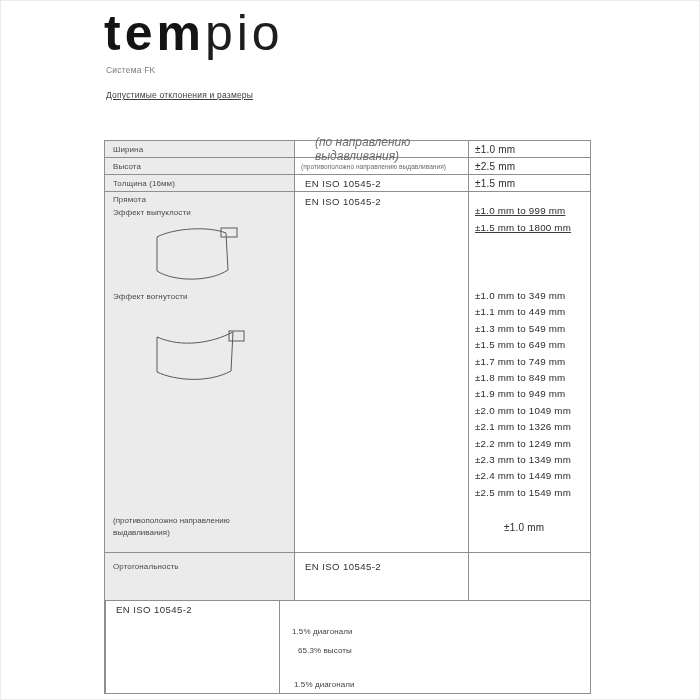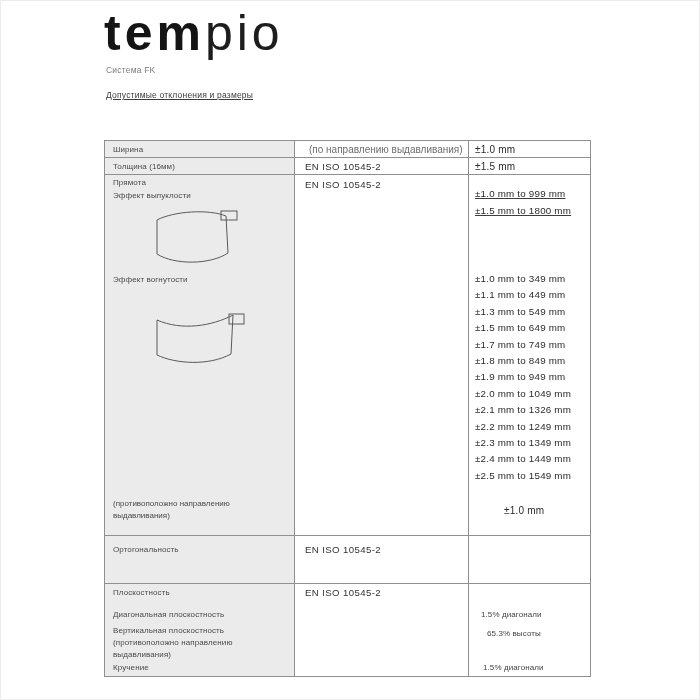--- a/index.html
+++ b/index.html
@@ -22,21 +22,21 @@
   .c1 { width:189px; background:#ebebeb; box-sizing:border-box; position:relative; }
   .c2 { width:174px; border-left:1px solid #8f8f8f; box-sizing:border-box; position:relative; }
   .c3 { flex:1; border-left:1px solid #8f8f8f; box-sizing:border-box; position:relative; }
   .vc { display:flex; align-items:center; }
   .r-sm { height:16px; }
   .r-big { height:360px; }
   .r-orth { height:47px; }
   .r-flat { height:92px; }
 
   .lbl { font-size:8px; color:#4a4a4a; padding-left:8px; letter-spacing:.1px; }
-  .note1 { font-size:10px; color:#6d6d6d; padding-left:14px; }
+  .note1 { font-size:12px; color:#6d6d6d; padding-left:20px;font-style:italic; }
   .note2 { font-size:6.6px; color:#6d6d6d; padding-left:6px; }
   .std { font-size:9.6px; color:#303030; letter-spacing:.4px; padding-left:10px; }
   .val { font-size:10px; color:#2b2b2b; letter-spacing:.2px; padding-left:6px; }
 
   .abs { position:absolute; }
   .big-lbl { font-size:8px; color:#4a4a4a; letter-spacing:.1px; }
   .big-std { position:absolute; left:10px; top:4px; font-size:9.6px; color:#303030; letter-spacing:.4px; }
   .tol { font-size:9.8px; color:#2b2b2b; letter-spacing:.2px; }
   .conv-vals { position:absolute; left:6px; top:13px;text-decoration:underline; }
   .conv-vals div { height:16.5px; }
@@ -67,20 +67,31 @@
           <span class="lbl">Ширина</span>
         </div>
       <div class="c2 vc">
           <span class="note1">(по направлению выдавливания)</span>
         </div>
       <div class="c3 vc">
           <span class="val">±1.0 mm</span>
         </div>
     </div>
 
+    <div class="row r-sm">
+      <div class="c1 vc">
+          <span class="lbl">Высота</span>
+        </div>
+      <div class="c2 vc">
+          <span class="note2">(противоположно направлению выдавливания)</span>
+        </div>
+      <div class="c3 vc">
+          <span class="val">±2.5 mm</span>
+        </div>
+    </div>
 
     <div class="row r-sm">
       <div class="c1 vc">
           <span class="lbl">Толщина (16мм)</span>
         </div>
       <div class="c2 vc">
           <span class="std" style="padding-left:10px">EN ISO 10545-2</span>
         </div>
       <div class="c3 vc">
           <span class="val">±1.5 mm</span>
@@ -143,26 +154,20 @@
       <div class="c1">
         <span class="abs big-lbl" style="left:8px; top:9px;">Ортогональность</span>
       </div>
       <div class="c2">
         <span class="abs std" style="left:0; top:8px;">EN ISO 10545-2</span>
       </div>
       <div class="c3"></div>
     </div>
 
     <div class="row r-flat">
-      <div class="c1">
-        <span class="flat-item" style="top:4px;">Плоскостность</span>
-        <span class="flat-item" style="top:26px;">Диагональная плоскостность</span>
-        <span class="flat-item flat-multi" style="top:41px;">Вертикальная плоскостность (противоположно направлению выдавливания)</span>
-        <span class="flat-item" style="top:79px;">Кручение</span>
-      </div>
       <div class="c2">
         <span class="abs std" style="left:0; top:3px;">EN ISO 10545-2</span>
       </div>
       <div class="c3">
         <span class="pct" style="left:12px; top:26px;">1.5% диагонали</span>
         <span class="pct" style="left:18px; top:45px;">65.3% высоты</span>
         <span class="pct" style="left:14px; top:79px;">1.5% диагонали</span>
       </div>
     </div>
 

